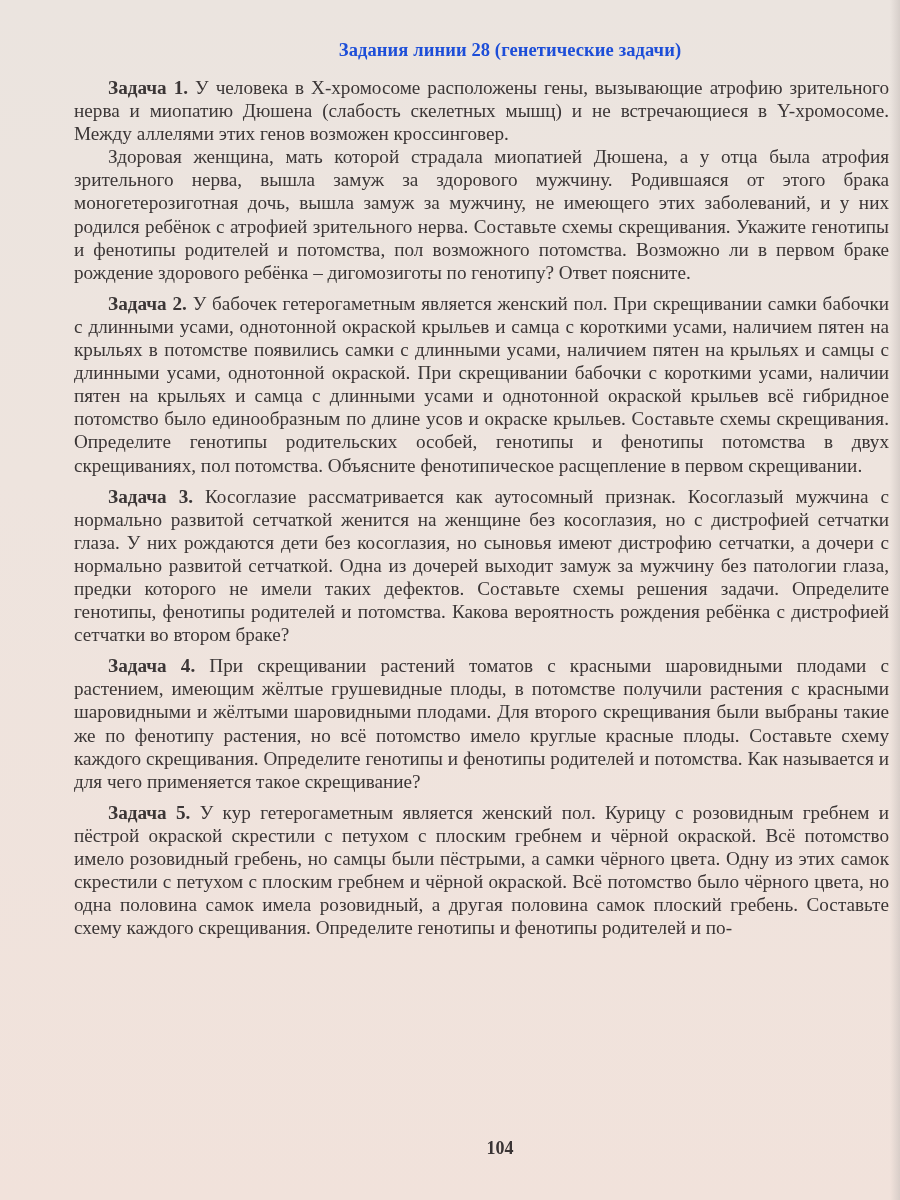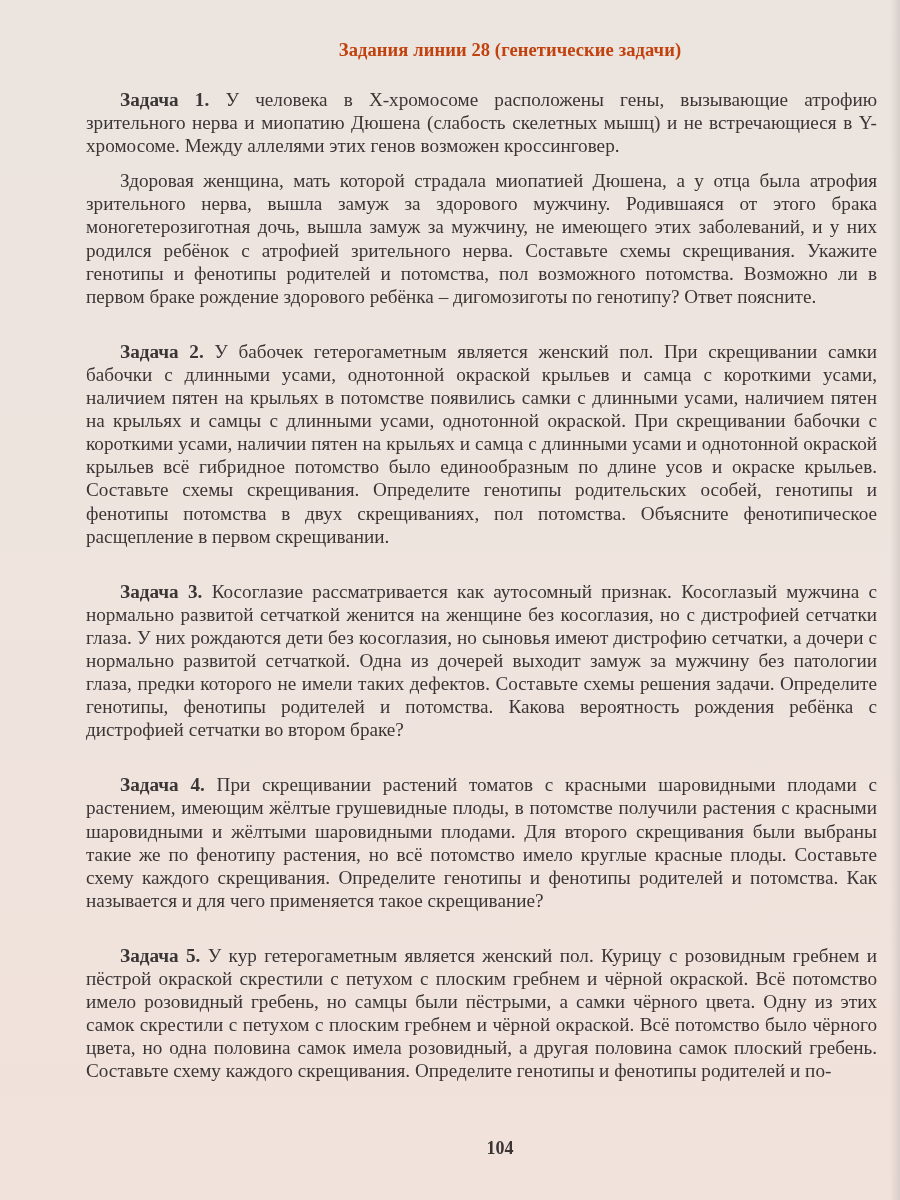--- a/index.html
+++ b/index.html
@@ -33,36 +33,36 @@
     }
     .heading {
       position: absolute;
       top: 40px;
       left: 0;
       width: 900px;
       text-align: center;
       font-size: 18.5px;
       font-weight: bold;
       letter-spacing: 0.1px;
-      color: #c2410c;
+      color: #1d4ed8;
       padding-left: 120px;
       box-sizing: border-box;
     }
     .body-text {
       position: absolute;
       left: 74px;
       top: 76px;
       width: 815px;
     }
     .para {
       font-size: 19.2px;
       line-height: 23.1px;
       text-align: justify;
       text-indent: 34px;
-      margin: 12px;
+      margin: 0;
       hyphens: manual;
     }
     .para .label {
       font-weight: bold;
     }
     .gap { height: 8px; }
     .page-number {
       position: absolute;
       top: 1138px;
       left: 0;

